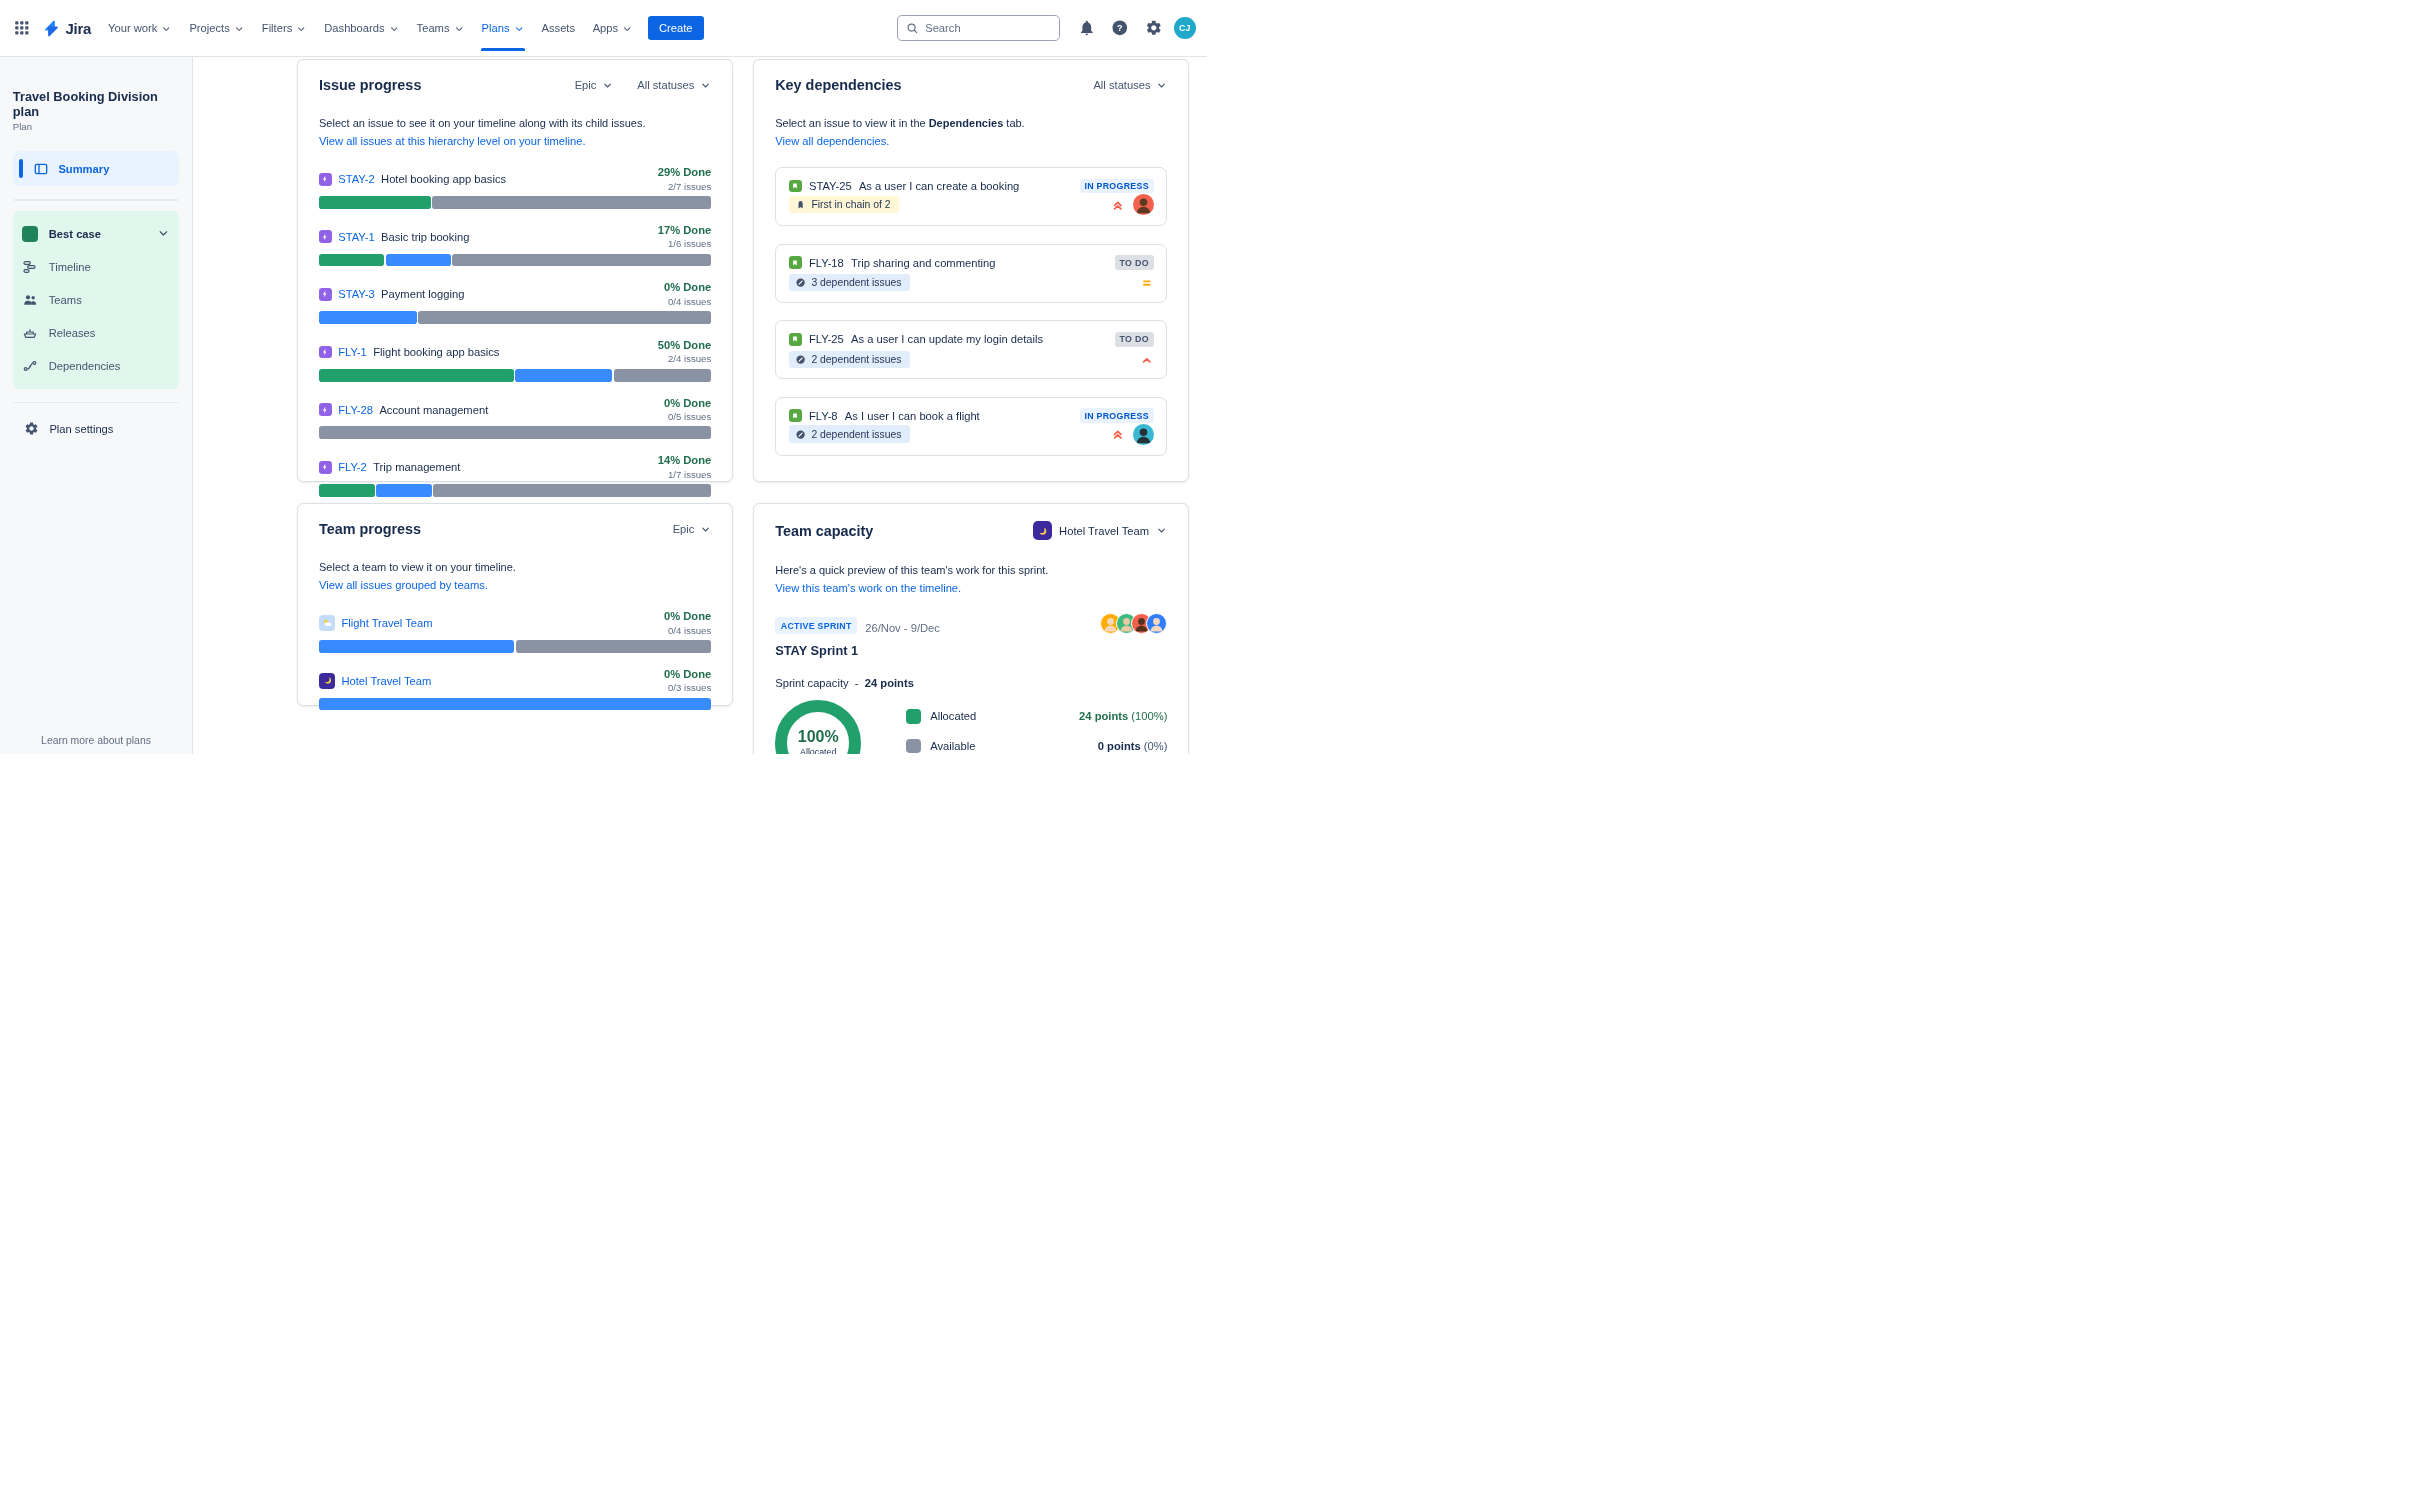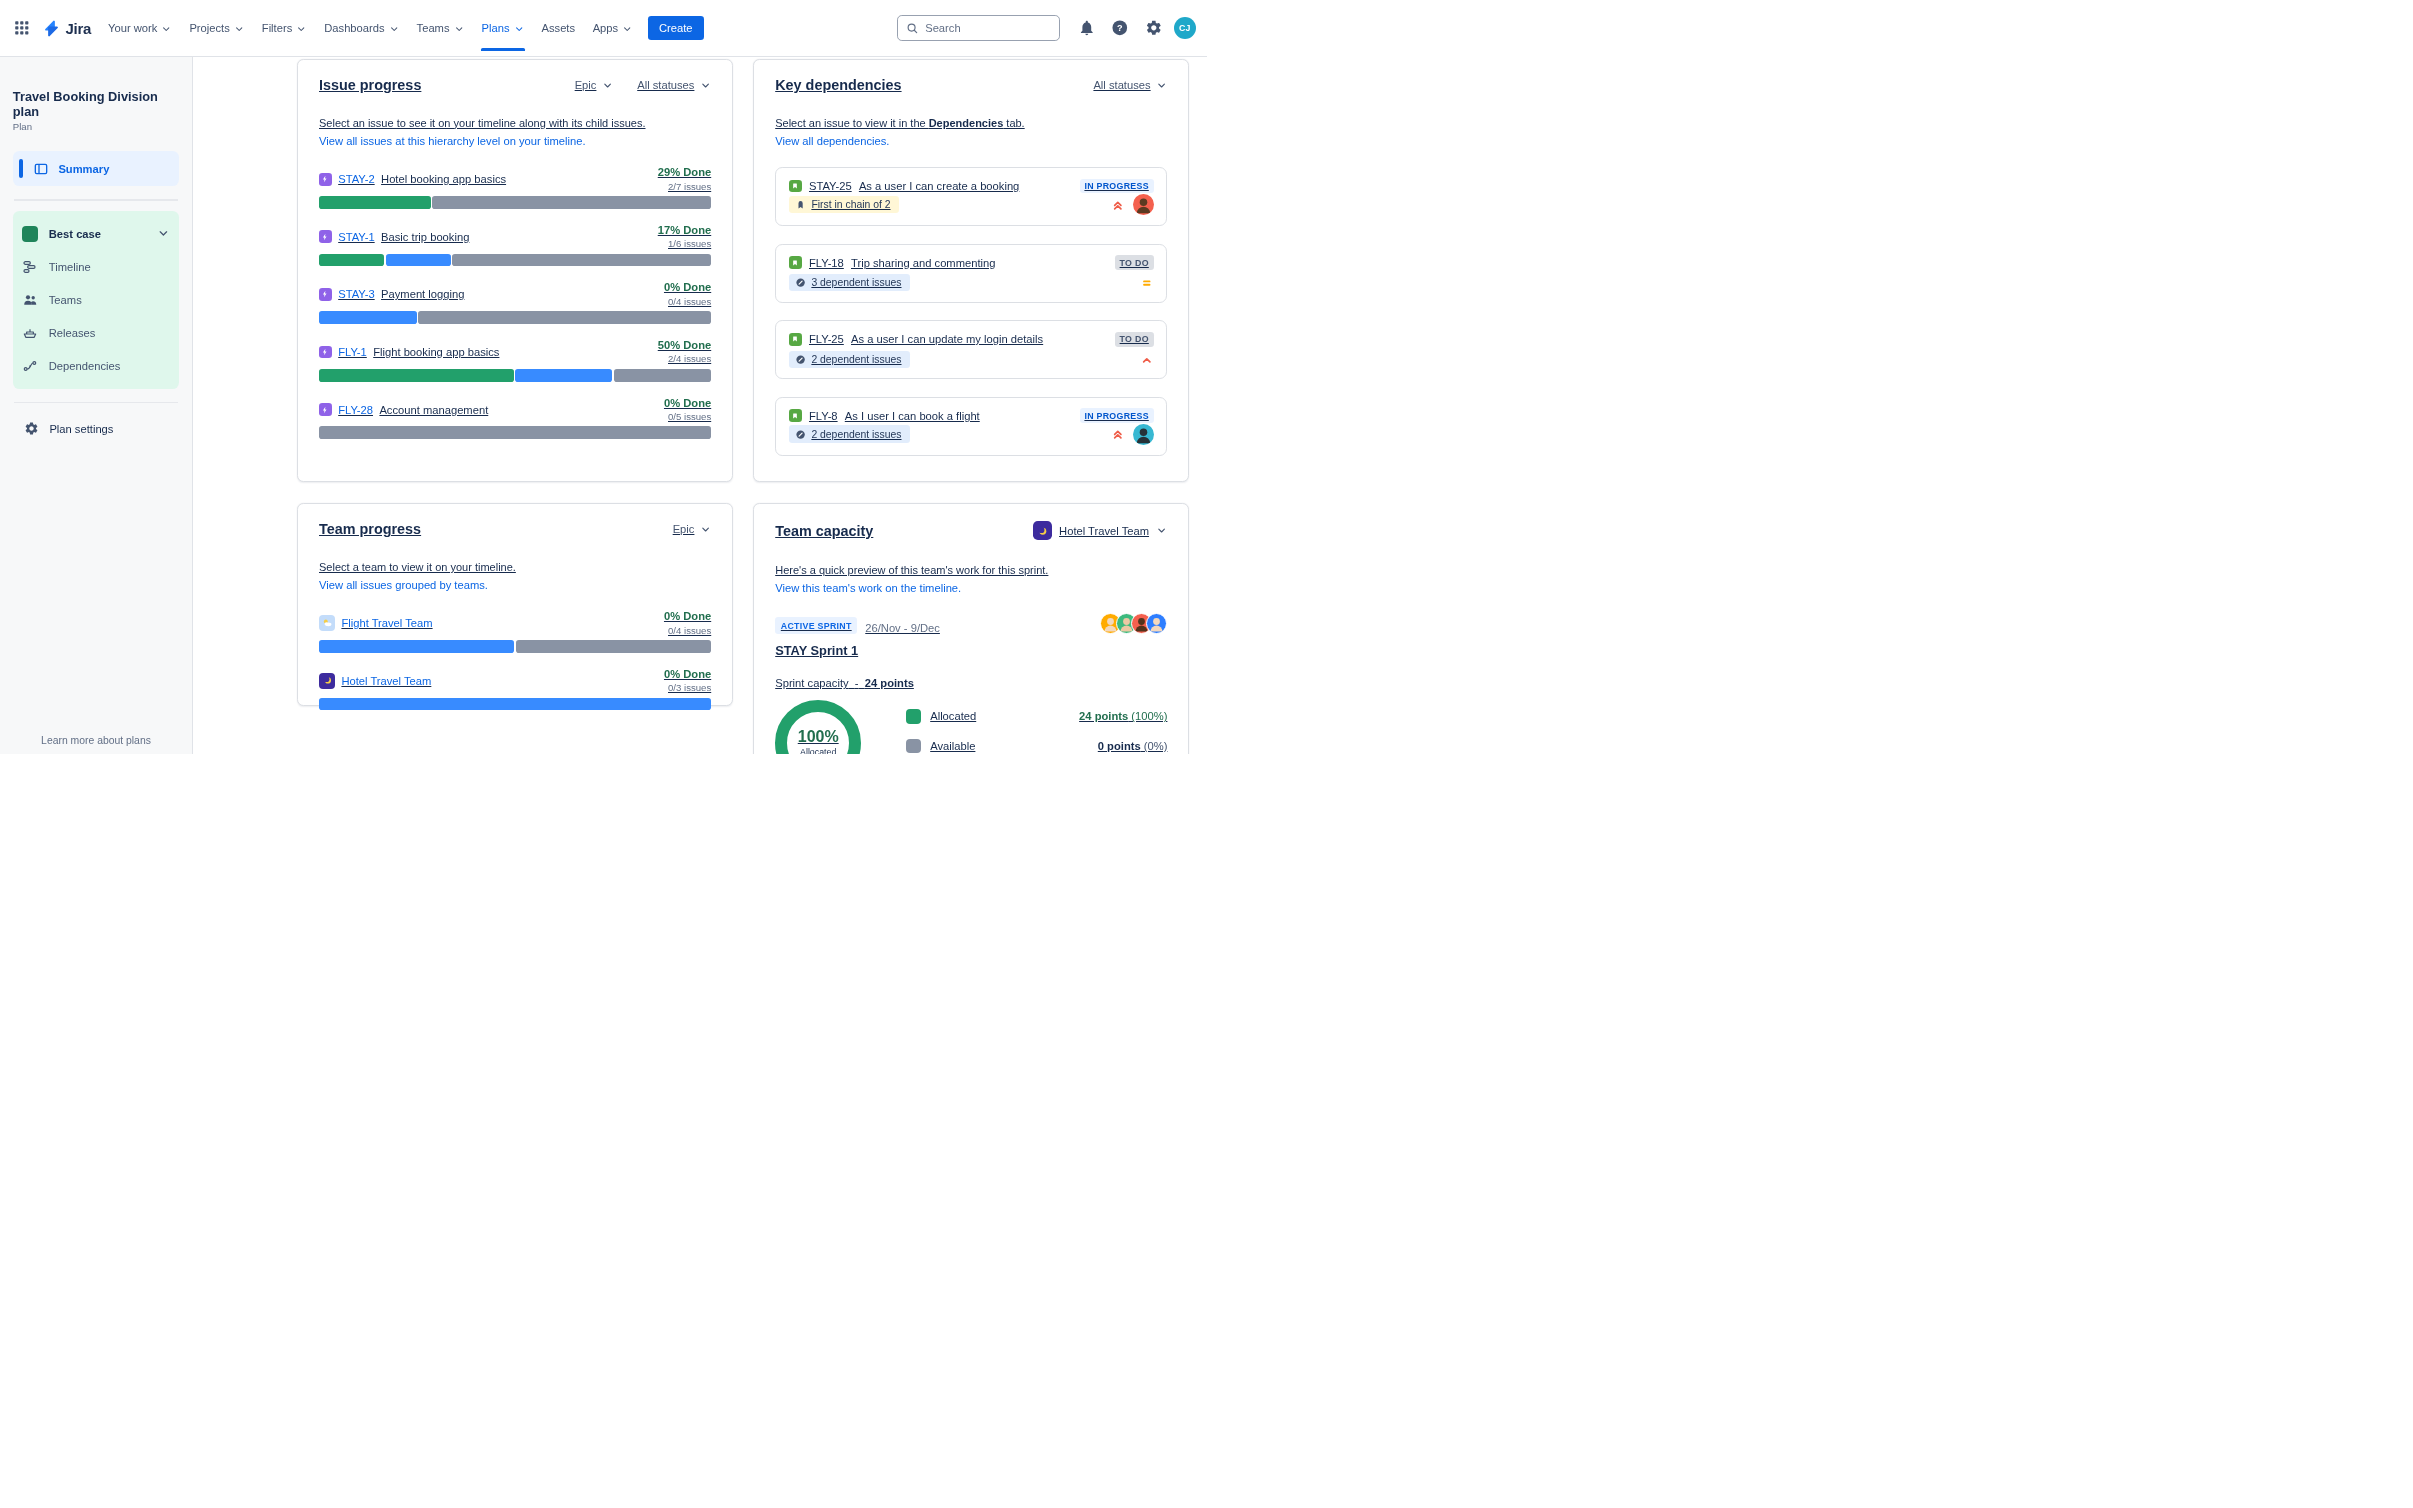--- a/index.html
+++ b/index.html
@@ -37,21 +37,21 @@
   .side-divider{height:1.6px;background:#E6E8EC;border:none;margin:12.8px 1.6px 0;}
   .scenario-box{margin-top:10.4px;background:#DFF7EC;border-radius:6.4px;padding:6.4px 9.6px;}
   .sc-row{display:flex;align-items:center;gap:10.4px;height:33px;font-size:11.2px;color:#44546F;font-weight:500;cursor:pointer;}
   .sc-row.first{color:#172B4D;font-weight:600;}
   .sc-swatch{width:16px;height:16px;border-radius:4px;background:#1F845A;}
   .sc-chev{margin-left:auto;}
   .settings-row{margin-top:9.6px;display:flex;align-items:center;gap:10.4px;height:32px;font-size:11.2px;color:#172B4D;padding:0 1.6px 0 11.2px;cursor:pointer;}
   .side-footer{margin-top:auto;text-align:center;font-size:10.4px;color:#626F86;padding-bottom:8px;cursor:pointer;}
 
   
-  .main{flex:1;padding:2.4px 17.6px 0 58px;display:grid;grid-template-columns:1fr 1fr;grid-template-rows:423px auto;gap:21px 20px;overflow:hidden;align-content:start;text-decoration:underline;}
+  .main{flex:1;padding:2.4px 17.6px 0 58px;display:grid;grid-template-columns:1fr 1fr;grid-template-rows:423px auto;gap:21px 20px;overflow:hidden;align-content:start;}
   .card{background:#fff;border:0.8px solid #DCDFE4;border-radius:6.4px;box-shadow:0 0.8px 1.6px rgba(9,30,66,.08);padding:17px 21px 21px;}
   .card-tp{height:203px;}
   .card-tc{height:319px;}
   .card-header{display:flex;align-items:center;}
   .card-title{font-size:14.4px;font-weight:700;color:#172B4D;}
   .filters{margin-left:auto;display:flex;gap:24px;}
   .dropdown{display:flex;align-items:center;gap:5.6px;background:none;border:none;cursor:pointer;font-family:inherit;font-size:11.2px;font-weight:500;color:#44546F;}
   .card-desc{margin-top:21.5px;font-size:11px;color:#172B4D;line-height:17px;}
   .card-link{display:inline-block;margin-top:0.8px;font-size:11.2px;color:#0C66E4;line-height:17px;}
 
@@ -465,20 +465,40 @@
               <span class="p-meta">
                 <div class="p-done">0% Done</div>
                 <div class="p-count">0/5 issues</div>
               </span>
             </div>
             <div class="bar">
               <div class="seg seg-gray" style="width: 100%;"></div>
             </div>
           </div>
 
+          <div class="p-row">
+            <div class="p-top">
+              <span class="type-icon type-epic">
+                <svg width="8" height="8" viewBox="0 0 24 24" fill="#fff">
+                  <path d="M13.2 2.5 5.8 13.2h4.6L9.2 21.5l7.4-10.7h-4.6z"></path>
+                </svg>
+              </span>
+              <a class="issue-key">FLY-2</a>
+              <span class="issue-summary">Trip management</span>
+              <span class="p-meta">
+                <div class="p-done">14% Done</div>
+                <div class="p-count">1/7 issues</div>
+              </span>
+            </div>
+            <div class="bar">
+              <div class="seg seg-green" style="width: 14.3%;"></div>
+              <div class="seg seg-blue" style="width: 14.3%;"></div>
+              <div class="seg seg-gray" style="width: 71.4%;"></div>
+            </div>
+          </div>
         </div>
     </section>
 
     <section class="card">
       <div class="card-header">
         <h2 class="card-title">Key dependencies</h2>
         <div class="filters">
           <button class="dropdown">
             <span>All statuses</span>
             <span>

